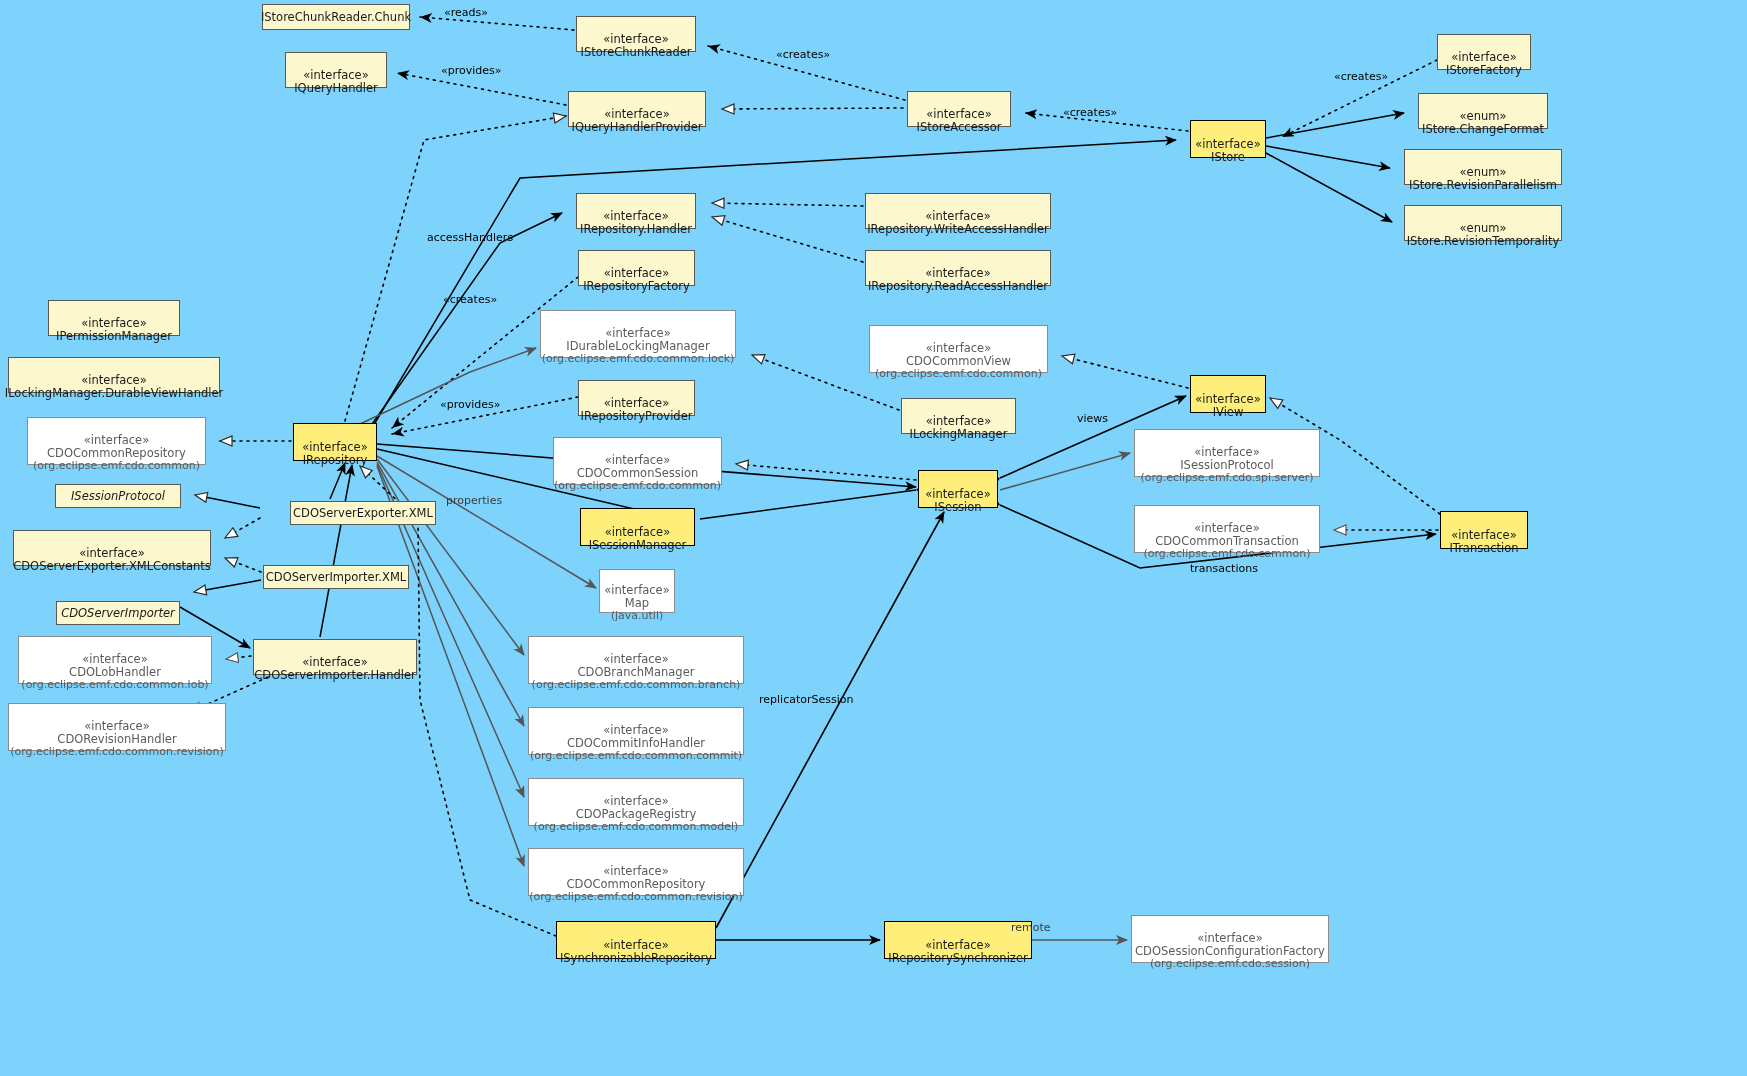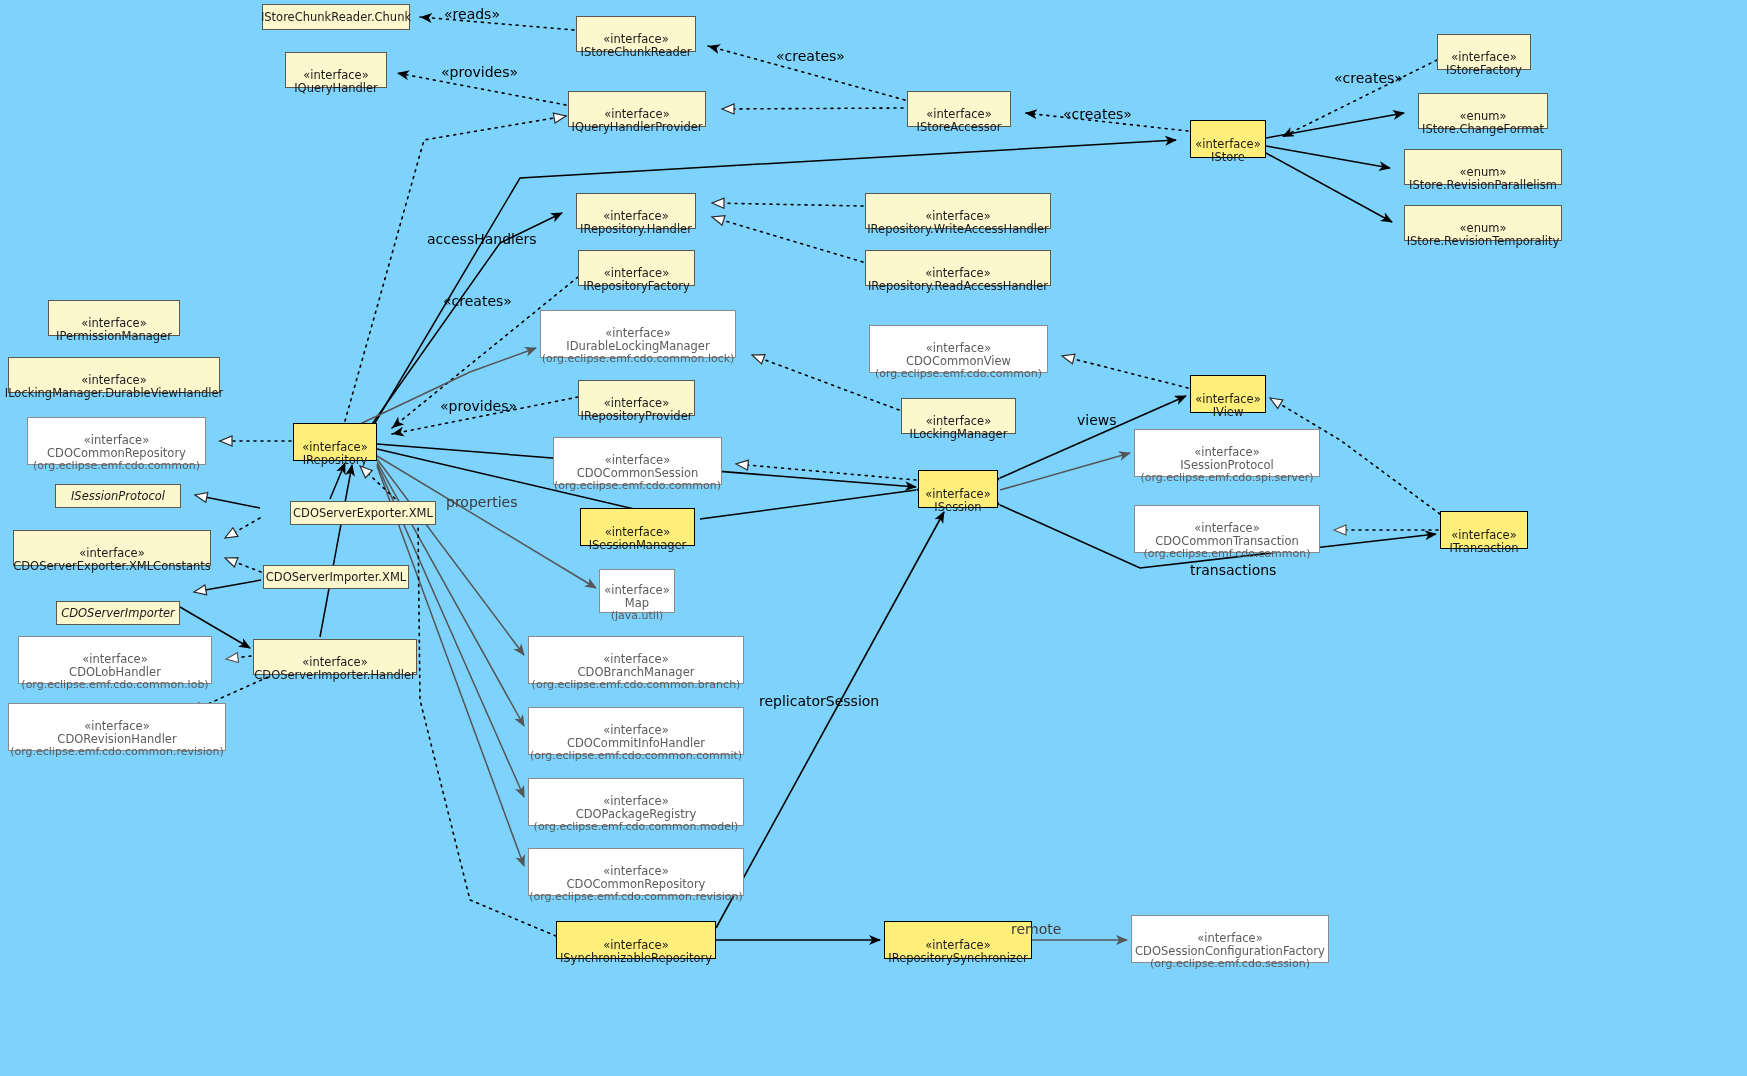--- a/index.html
+++ b/index.html
@@ -64,21 +64,21 @@
     white-space: nowrap;
   }
   .pkg {
     font-size: 11px;
     white-space: nowrap;
   }
   .italic .nname { font-style: italic; }
   .edge-label {
     position: absolute;
     font-family: "DejaVu Sans", "Liberation Sans", sans-serif;
-    font-size: 14px;
+    font-size: 11px;
     color: #000000;
     background: transparent;
     white-space: nowrap;
     z-index: 6;
   }
   .edge-label.gray { color: #3b3b3b; text-align: right; }
 </style>
 </head>
 <body>
 

